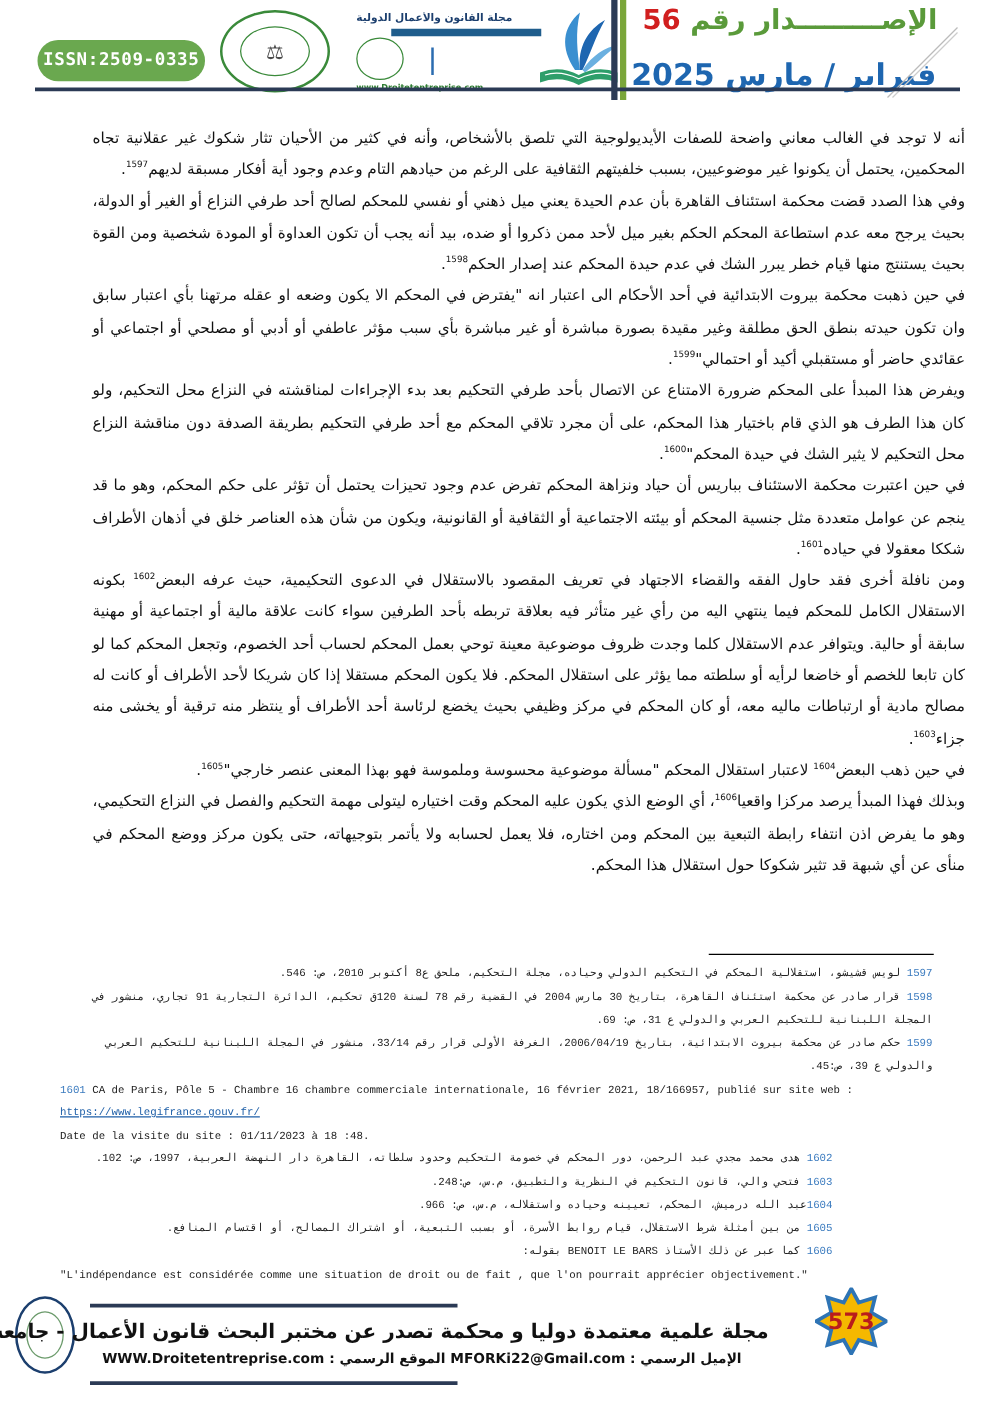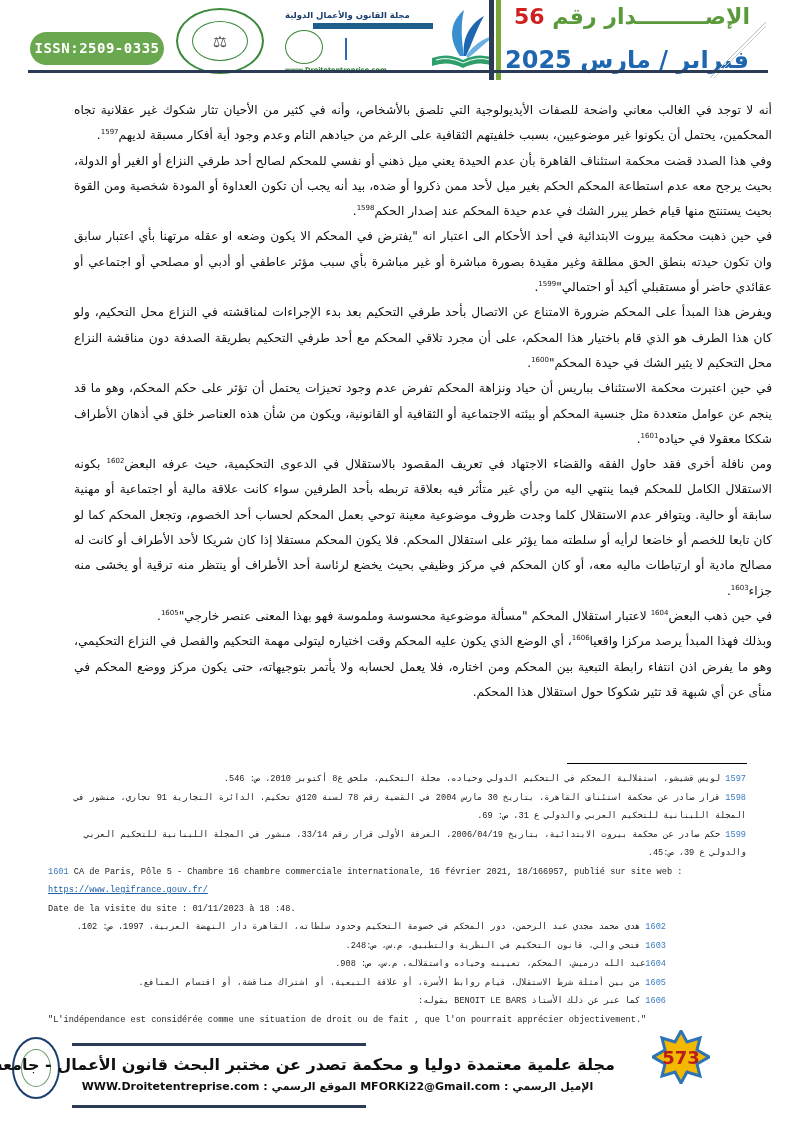--- a/index.html
+++ b/index.html
@@ -125,22 +125,22 @@
 </div>
 
 <div class="fn-rule"></div>
 <div class="footnotes">
   <div class="fn"><span class="n">1597</span> <span>لويس قشيشو، استقلالية المحكم في التحكيم الدولي وحياده، مجلة التحكيم، ملحق ع8 أكتوبر 2010، ص: 546.</span></div>
   <div class="fn"><span class="n">1598</span> <span>قرار صادر عن محكمة استئناف القاهرة، بتاريخ 30 مارس 2004 في القضية رقم 78 لسنة 120ق تحكيم، الدائرة التجارية 91 تجاري، منشور في المجلة اللبنانية للتحكيم العربي والدولي ع 31، ص: 69.</span></div>
   <div class="fn"><span class="n">1599</span> <span>حكم صادر عن محكمة بيروت الابتدائية، بتاريخ 2006/04/19، الغرفة الأولى قرار رقم 33/14، منشور في المجلة اللبنانية للتحكيم العربي والدولي ع 39، ص:45.</span></div>
   <div class="fn fn-ltr"><span class="n">1601</span> <span>CA de Paris, Pôle 5 - Chambre 16 chambre commerciale internationale, 16 février 2021, 18/166957, publié sur site web : </span><a>https://www.legifrance.gouv.fr/</a><br><span>Date de la visite du site : 01/11/2023 à 18 :48.</span></div>
   <div class="fn short"><span class="n">1602</span> <span>هدى محمد مجدي عبد الرحمن، دور المحكم في خصومة التحكيم وحدود سلطاته، القاهرة دار النهضة العربية، 1997، ص: 102.</span></div>
   <div class="fn short"><span class="n">1603</span> <span>فتحي والي، قانون التحكيم في النظرية والتطبيق، م.س، ص:248.</span></div>
-  <div class="fn short"><span class="n">1604</span><span>عبد الله درميش، المحكم، تعيينه وحياده واستقلاله، م.س، ص: 908.</span></div>
-  <div class="fn short"><span class="n">1605</span> <span>من بين أمثلة شرط الاستقلال، قيام روابط الأسرة، أو علاقة التبعية، أو اشتراك مناقشة، أو اقتسام المنافع.</span></div>
+  <div class="fn short"><span class="n">1604</span><span>عبد الله درميش، المحكم، تعيينه وحياده واستقلاله، م.س، ص: 966.</span></div>
+  <div class="fn short"><span class="n">1605</span> <span>من بين أمثلة شرط الاستقلال، قيام روابط الأسرة، أو بسبب التبعية، أو اشتراك المصالح، أو اقتسام المنافع.</span></div>
   <div class="fn short"><span class="n">1606</span> <span>كما عبر عن ذلك الأستاذ BENOIT LE BARS بقوله:</span></div>
   <div class="fn fn-ltr">"L'indépendance est considérée comme une situation de droit ou de fait , que l'on pourrait apprécier objectivement."</div>
 </div>
 
 <div class="footer">
   <div class="footer-seal">
     <div class="inner"></div>
   </div>
   <div class="footer-rule-top"></div>
   <div class="footer-line1">مجلة علمية معتمدة  دوليا و محكمة تصدر عن مختبر البحث قانون الأعمال - جامعة الحسن الأول - سطات - المغرب</div>

